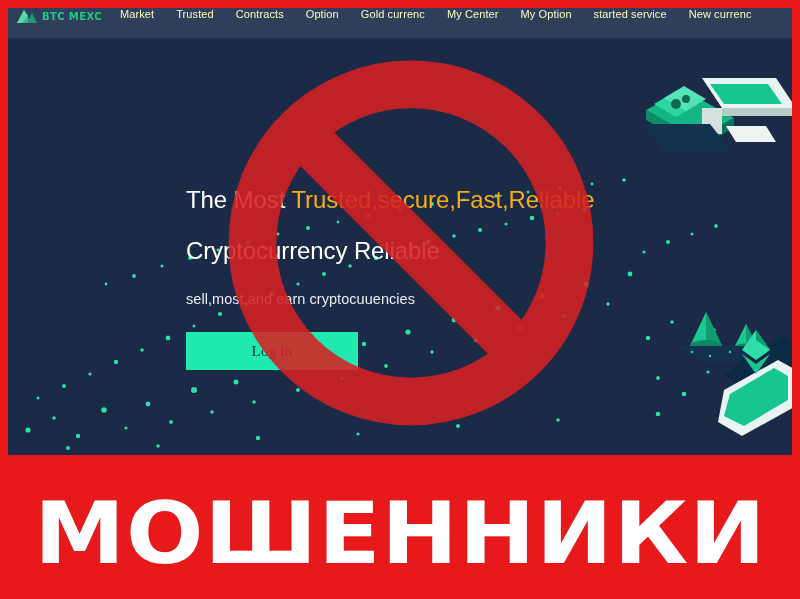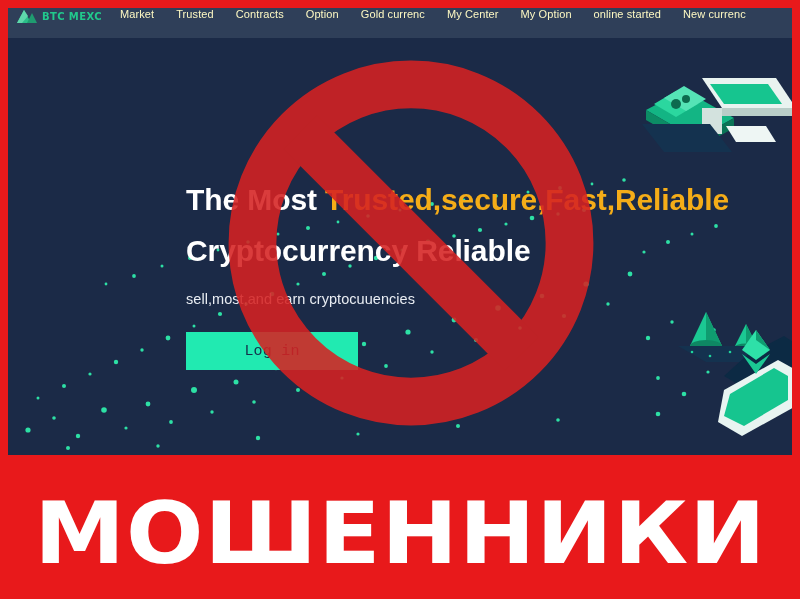--- a/index.html
+++ b/index.html
@@ -109,22 +109,22 @@
     width: 190px;
     height: 100%;
   }
   .hero-copy {
     position: absolute;
     left: 178px;
     top: 136px;
     width: 530px;
   }
   .headline {
-    font-size: 30px;
-    font-weight: bold;
+    font-size: 24px;
+    font-weight: normal;
     line-height: 51px;
     color: #ffffff;
     letter-spacing: -0.1px;
     white-space: nowrap;
   }
   .headline .accent { color: #f5ad18; }
   .subline {
     margin-top: 6px;
     font-size: 14.5px;
     line-height: 34px;
@@ -132,21 +132,21 @@
     letter-spacing: 0.05px;
   }
   .cta {
     margin-top: 16px;
     width: 172px;
     height: 38px;
     background: #21eab1;
     color: #14304a;
     border: 0;
     font-size: 15px;
-    font-family: Liberation Mono, monospace;
+    font-family: Liberation Serif, serif;
     letter-spacing: 0.2px;
     cursor: pointer;
     display: block;
   }
 
   
   .no-sign {
     position: absolute;
     left: 212px;
     top: 44px;
@@ -205,21 +205,21 @@
         <span class="brand-text">BTC MEXC</span>
       </div>
 
       <span class="nav-item">Market</span>
       <span class="nav-item">Trusted</span>
       <span class="nav-item">Contracts</span>
       <span class="nav-item">Option</span>
       <span class="nav-item">Gold currenc</span>
       <span class="nav-item">My Center</span>
       <span class="nav-item">My Option</span>
-      <span class="nav-item">online started</span>
+      <span class="nav-item">started service</span>
       <span class="nav-item">New currenc</span>
     </div>
 
     <div class="hero">
 
       <svg class="hero-dots" viewBox="0 0 784 417" preserveAspectRatio="none">
         <g fill="#2de0a5">
           <circle cx="20" cy="392" r="2.6"></circle>
             <circle cx="46" cy="380" r="1.8"></circle>
           <circle cx="70" cy="398" r="2.2"></circle>

